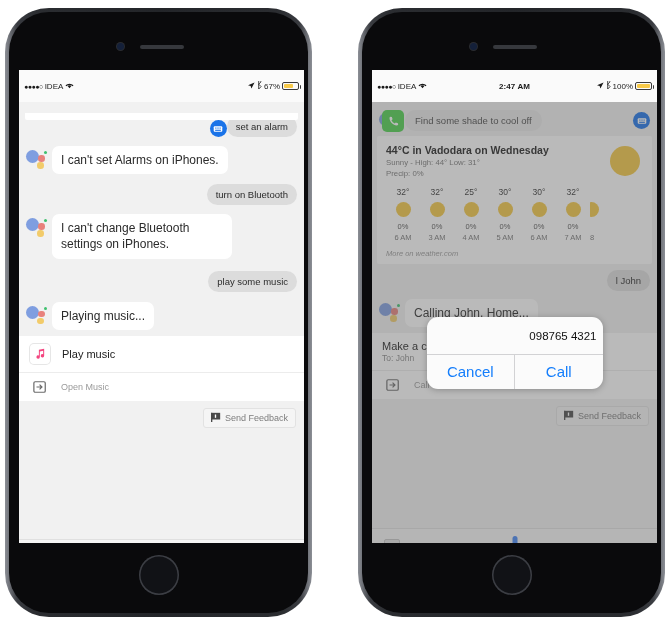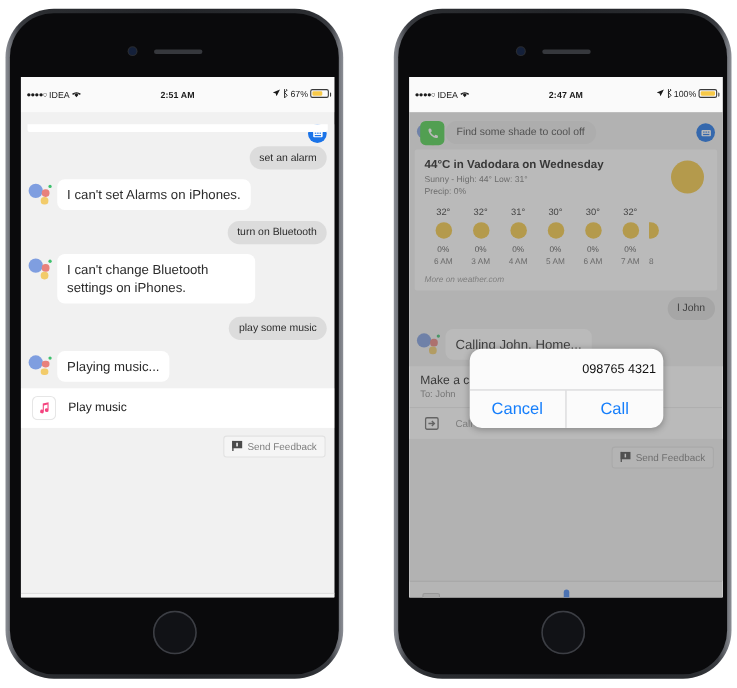--- a/index.html
+++ b/index.html
@@ -21,21 +21,21 @@
           width:40px; height:40px; border-radius:50%; background:#111216; box-shadow:inset 0 0 0 1.5px #3c3e44; }
 
   
   .screen { position:absolute; top:58px; left:10px; width:285px; height:473px; background:#f1f1f1; overflow:hidden; }
 
   .statusbar { height:15px; background:#fafafa; display:flex; align-items:center;
                padding:16px 5px; font-size:8px; color:#1a1a1a; position:relative; }
   .sb-left { display:flex; align-items:center; gap:2px; }
   .dots { letter-spacing:-0.5px; font-size:7px; }
   .sb-center { position:absolute; left:0; right:0; text-align:center; font-weight:bold; font-size:8px; letter-spacing:0.1px; }
-  .sb-right { margin-left:auto; display:flex; align-items:flex-start; gap:2px; position:relative; z-index:2; font-size:8px; }
+  .sb-right { margin-left:auto; display:flex; align-items:center; gap:2px; position:relative; z-index:2; font-size:8px; }
   .batt { width:17px; height:8px; border:1px solid #3a3a3a; border-radius:2px; position:relative; padding:1px; }
   .batt::after { content:""; position:absolute; right:-3px; top:2px; width:1.5px; height:4px; background:#3a3a3a; border-radius:0 1px 1px 0; }
   .batt i { display:block; height:100%; background:#f7c948; border-radius:1px; }
 
   .convo { position:relative; height:calc(100% - 15px); background:#f1f1f1; }
 
   .topcard { position:absolute; top:0; left:6px; right:6px; height:7px; background:#fff; border-radius:0 0 2px 2px; }
 
   
   .row { display:flex; align-items:flex-start; padding:0 7px; }
@@ -117,21 +117,20 @@
         <div class="statusbar">
           <div class="sb-left">
             <span class="dots">●●●●○</span>
             <span>IDEA</span>
             <span>
               <svg width="9" height="7" viewBox="0 0 9 7">
                   <path d="M4.5 6.3 L2.6 4.1a3 3 0 0 1 3.8 0z M4.5 3.1a4.6 4.6 0 0 0-3.1 1.2L.5 3.3a6 6 0 0 1 8 0l-.9 1a4.6 4.6 0 0 0-3.1-1.2z" fill="#1a1a1a"></path>
                 </svg>
             </span>
           </div>
-          <div class="sb-center">2:51 AM</div>
           <div class="sb-right">
             <span>
               <svg width="7" height="7" viewBox="0 0 8 8">
                   <path d="M7.5.5 0 3.6l3 .9.9 3z" fill="#1a1a1a"></path>
                 </svg>
             </span>
             <span>
               <svg width="5" height="8" viewBox="0 0 6 10">
                   <path d="M2 0v10l3-3-3-3 3-3-3-3" fill="none" stroke="#1a1a1a" stroke-width="1"></path>
                 </svg>
@@ -140,21 +139,21 @@
             <span class="batt">
                 <i style="width:67%"></i>
               </span>
           </div>
         </div>
 
         <div class="convo">
           <div class="topcard"></div>
 
           <div class="row user" style="margin-top:11px;">
-            <div style="display:flex; flex-direction:column; align-items:flex-end;">
+            <div style="display:flex; flex-direction:row; align-items:flex-end;">
               <div class="kbavatar">
                 <svg viewBox="0 0 14 10">
                     <rect x="1" y="1" width="12" height="8" rx="1.4" fill="#fff"></rect>
                     <rect x="3" y="6" width="8" height="1.6" fill="#1a73e8"></rect>
                     <rect x="3" y="3" width="2" height="1.4" fill="#1a73e8"></rect>
                     <rect x="6" y="3" width="2" height="1.4" fill="#1a73e8"></rect>
                     <rect x="9" y="3" width="2" height="1.4" fill="#1a73e8"></rect>
                   </svg>
               </div>
               <div class="bubble-user" style="margin-top:3px;">set an alarm</div>
@@ -200,20 +199,29 @@
           </div>
 
           <div class="card">
             <div class="card-row">
               <span class="appicon music">
                 <svg width="13" height="13" viewBox="0 0 16 16">
                     <path d="M12.5 2 6 3.4v7.1a2.1 2.1 0 1 0 1.2 1.9V5.6l4.1-.9v4.3a2.1 2.1 0 1 0 1.2 1.9z" fill="#f4447f"></path>
                   </svg>
               </span>
               <span class="card-title">Play music</span>
+            </div>
+            <div class="card-row">
+              <span class="openicon">
+                <svg viewBox="0 0 16 16">
+                    <rect x="1" y="2" width="13" height="12" rx="1.5" fill="none" stroke="#6b6b6b" stroke-width="1.4"></rect>
+                    <path d="M4 8h6M7.5 5.3 10.2 8 7.5 10.7" fill="none" stroke="#6b6b6b" stroke-width="1.4"></path>
+                  </svg>
+              </span>
+              <span class="card-action">Open Music</span>
             </div>
           </div>
 
           <div class="feedback-wrap">
             <div class="feedback">
               <span>
                 <svg width="10" height="10" viewBox="0 0 12 12">
                     <rect x="0" y="1" width="11" height="8" fill="#4a4a4a"></rect>
                     <rect x="0" y="1" width="1.6" height="11" fill="#4a4a4a"></rect>
                     <rect x="4.6" y="3" width="1.6" height="4" fill="#fff"></rect>
@@ -311,21 +319,21 @@
                 <div class="w-p">0%</div>
                 <div class="w-hr">6 AM</div>
               </div>
               <div class="w-h">
                 <div class="w-t">32°</div>
                 <div class="w-sun"></div>
                 <div class="w-p">0%</div>
                 <div class="w-hr">3 AM</div>
               </div>
               <div class="w-h">
-                <div class="w-t">31°</div>
+                <div class="w-t">25°</div>
                 <div class="w-sun"></div>
                 <div class="w-p">0%</div>
                 <div class="w-hr">4 AM</div>
               </div>
               <div class="w-h">
                 <div class="w-t">30°</div>
                 <div class="w-sun"></div>
                 <div class="w-p">0%</div>
                 <div class="w-hr">5 AM</div>
               </div>

